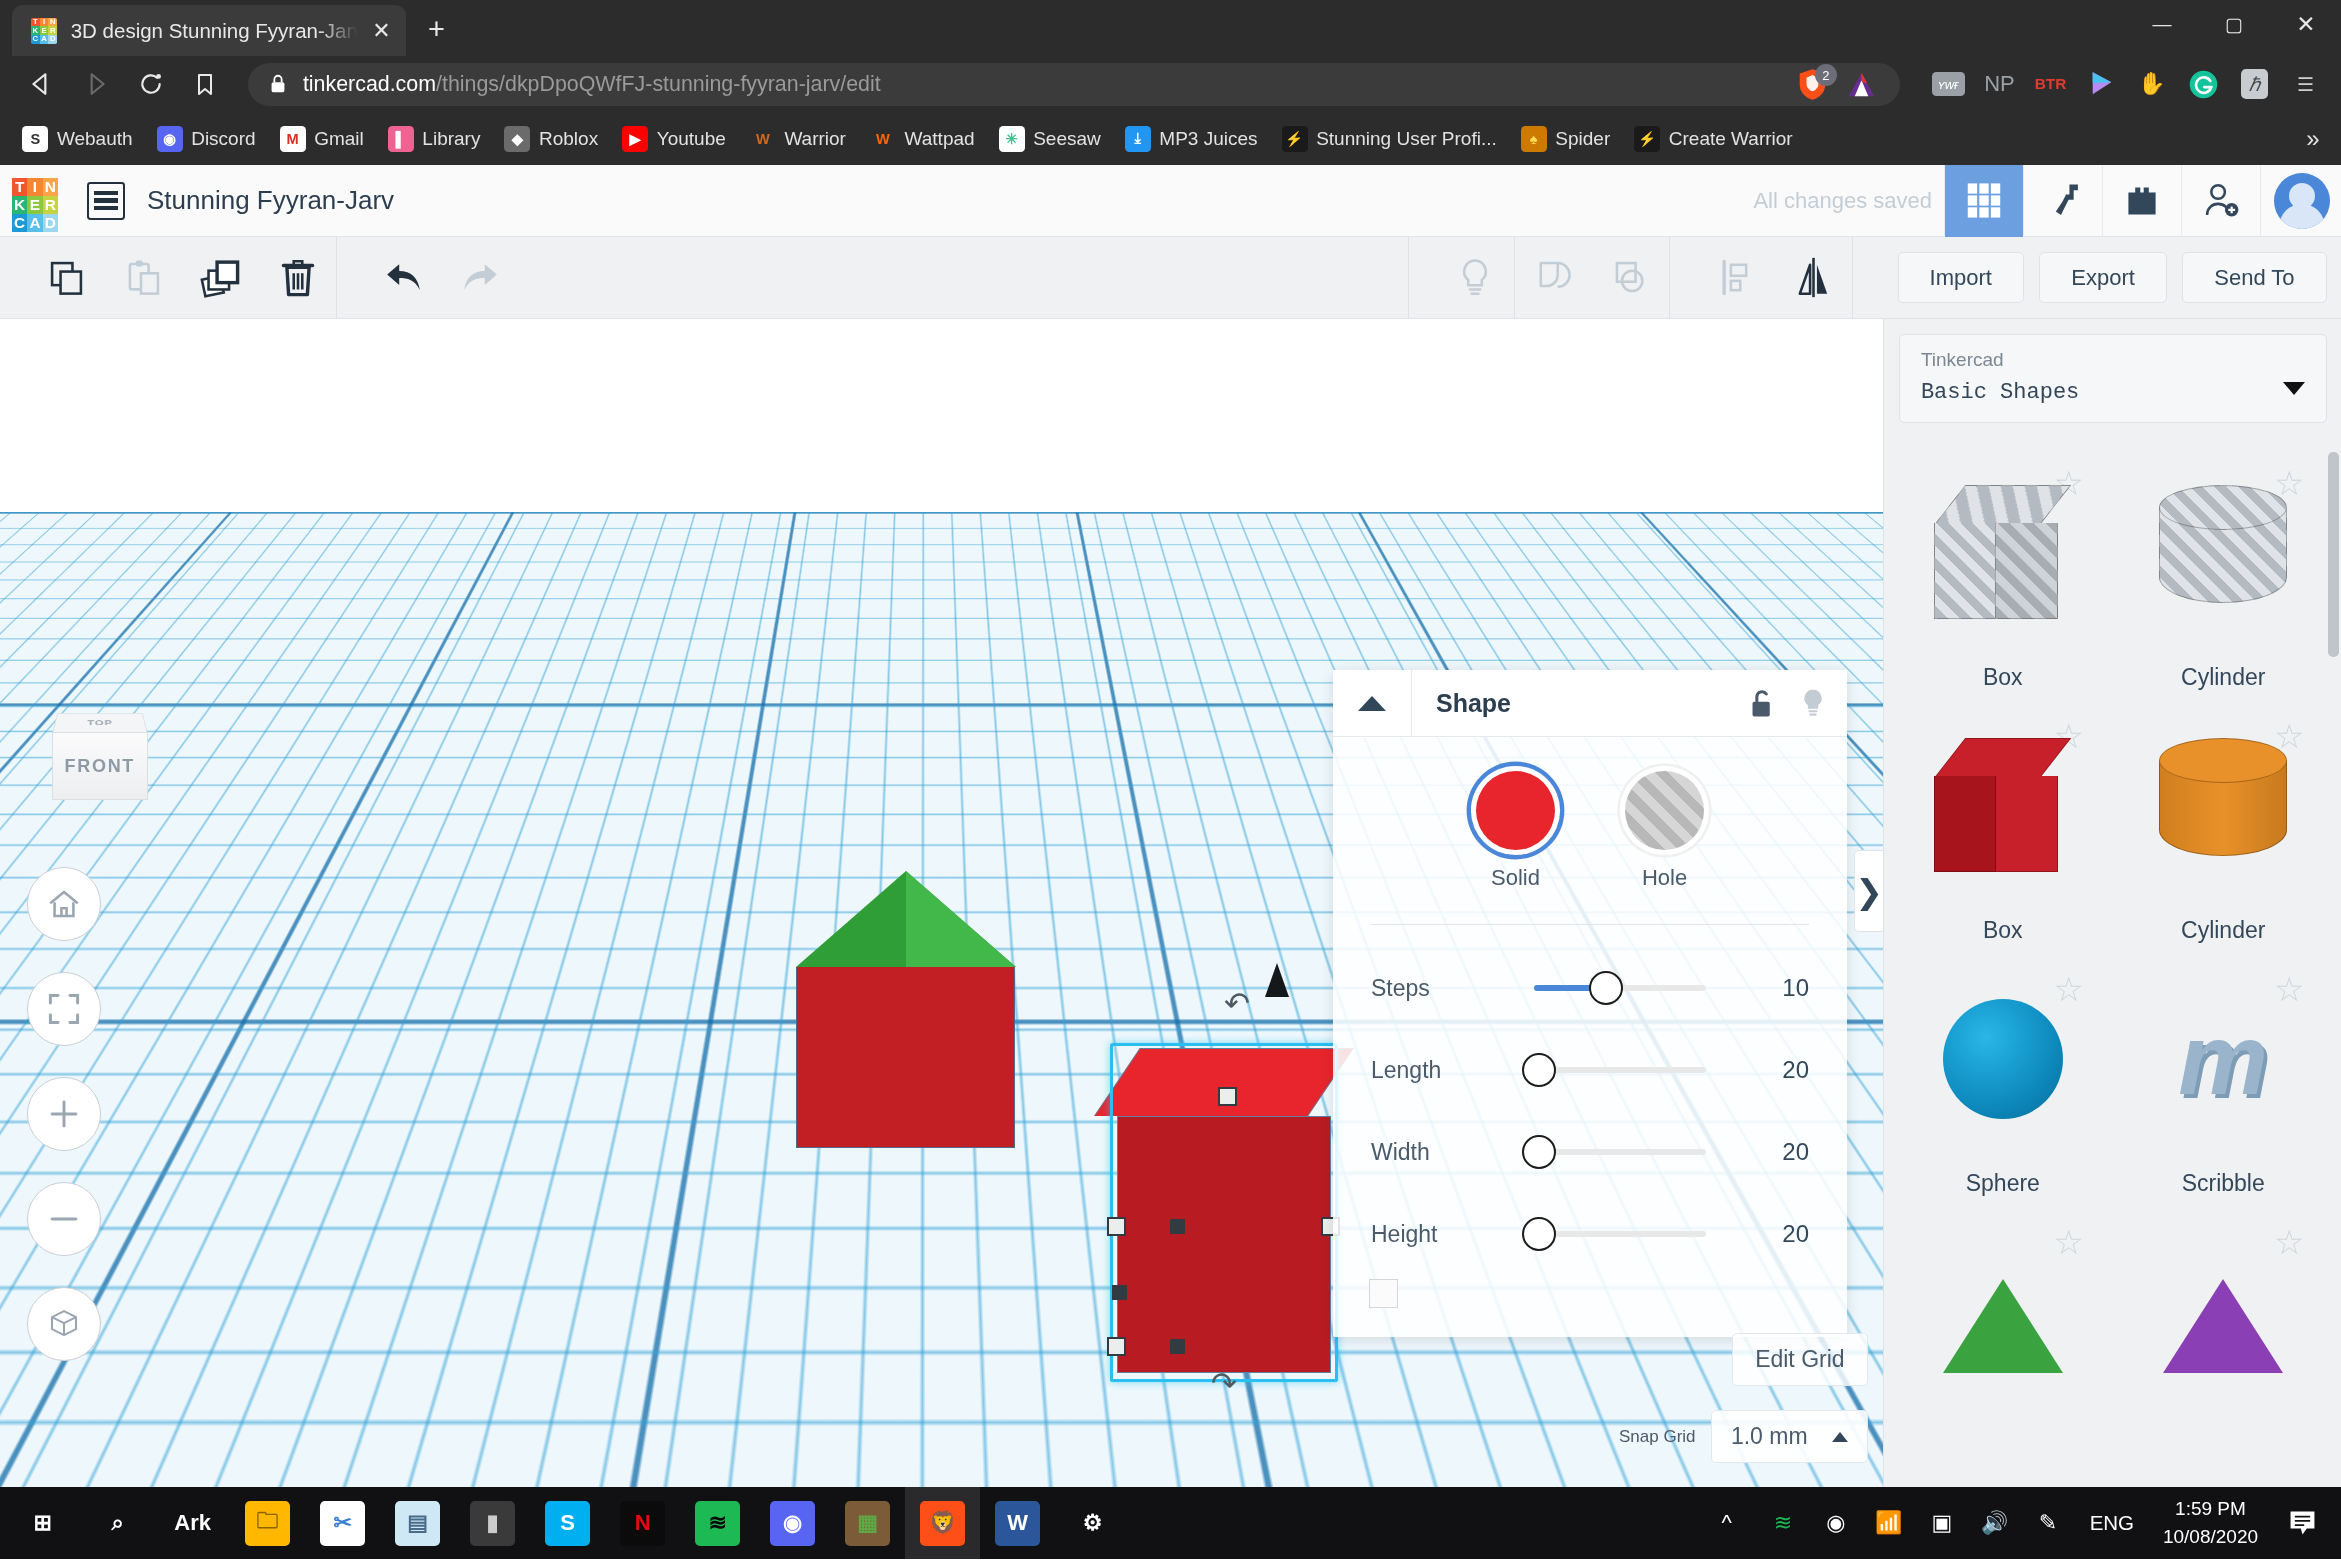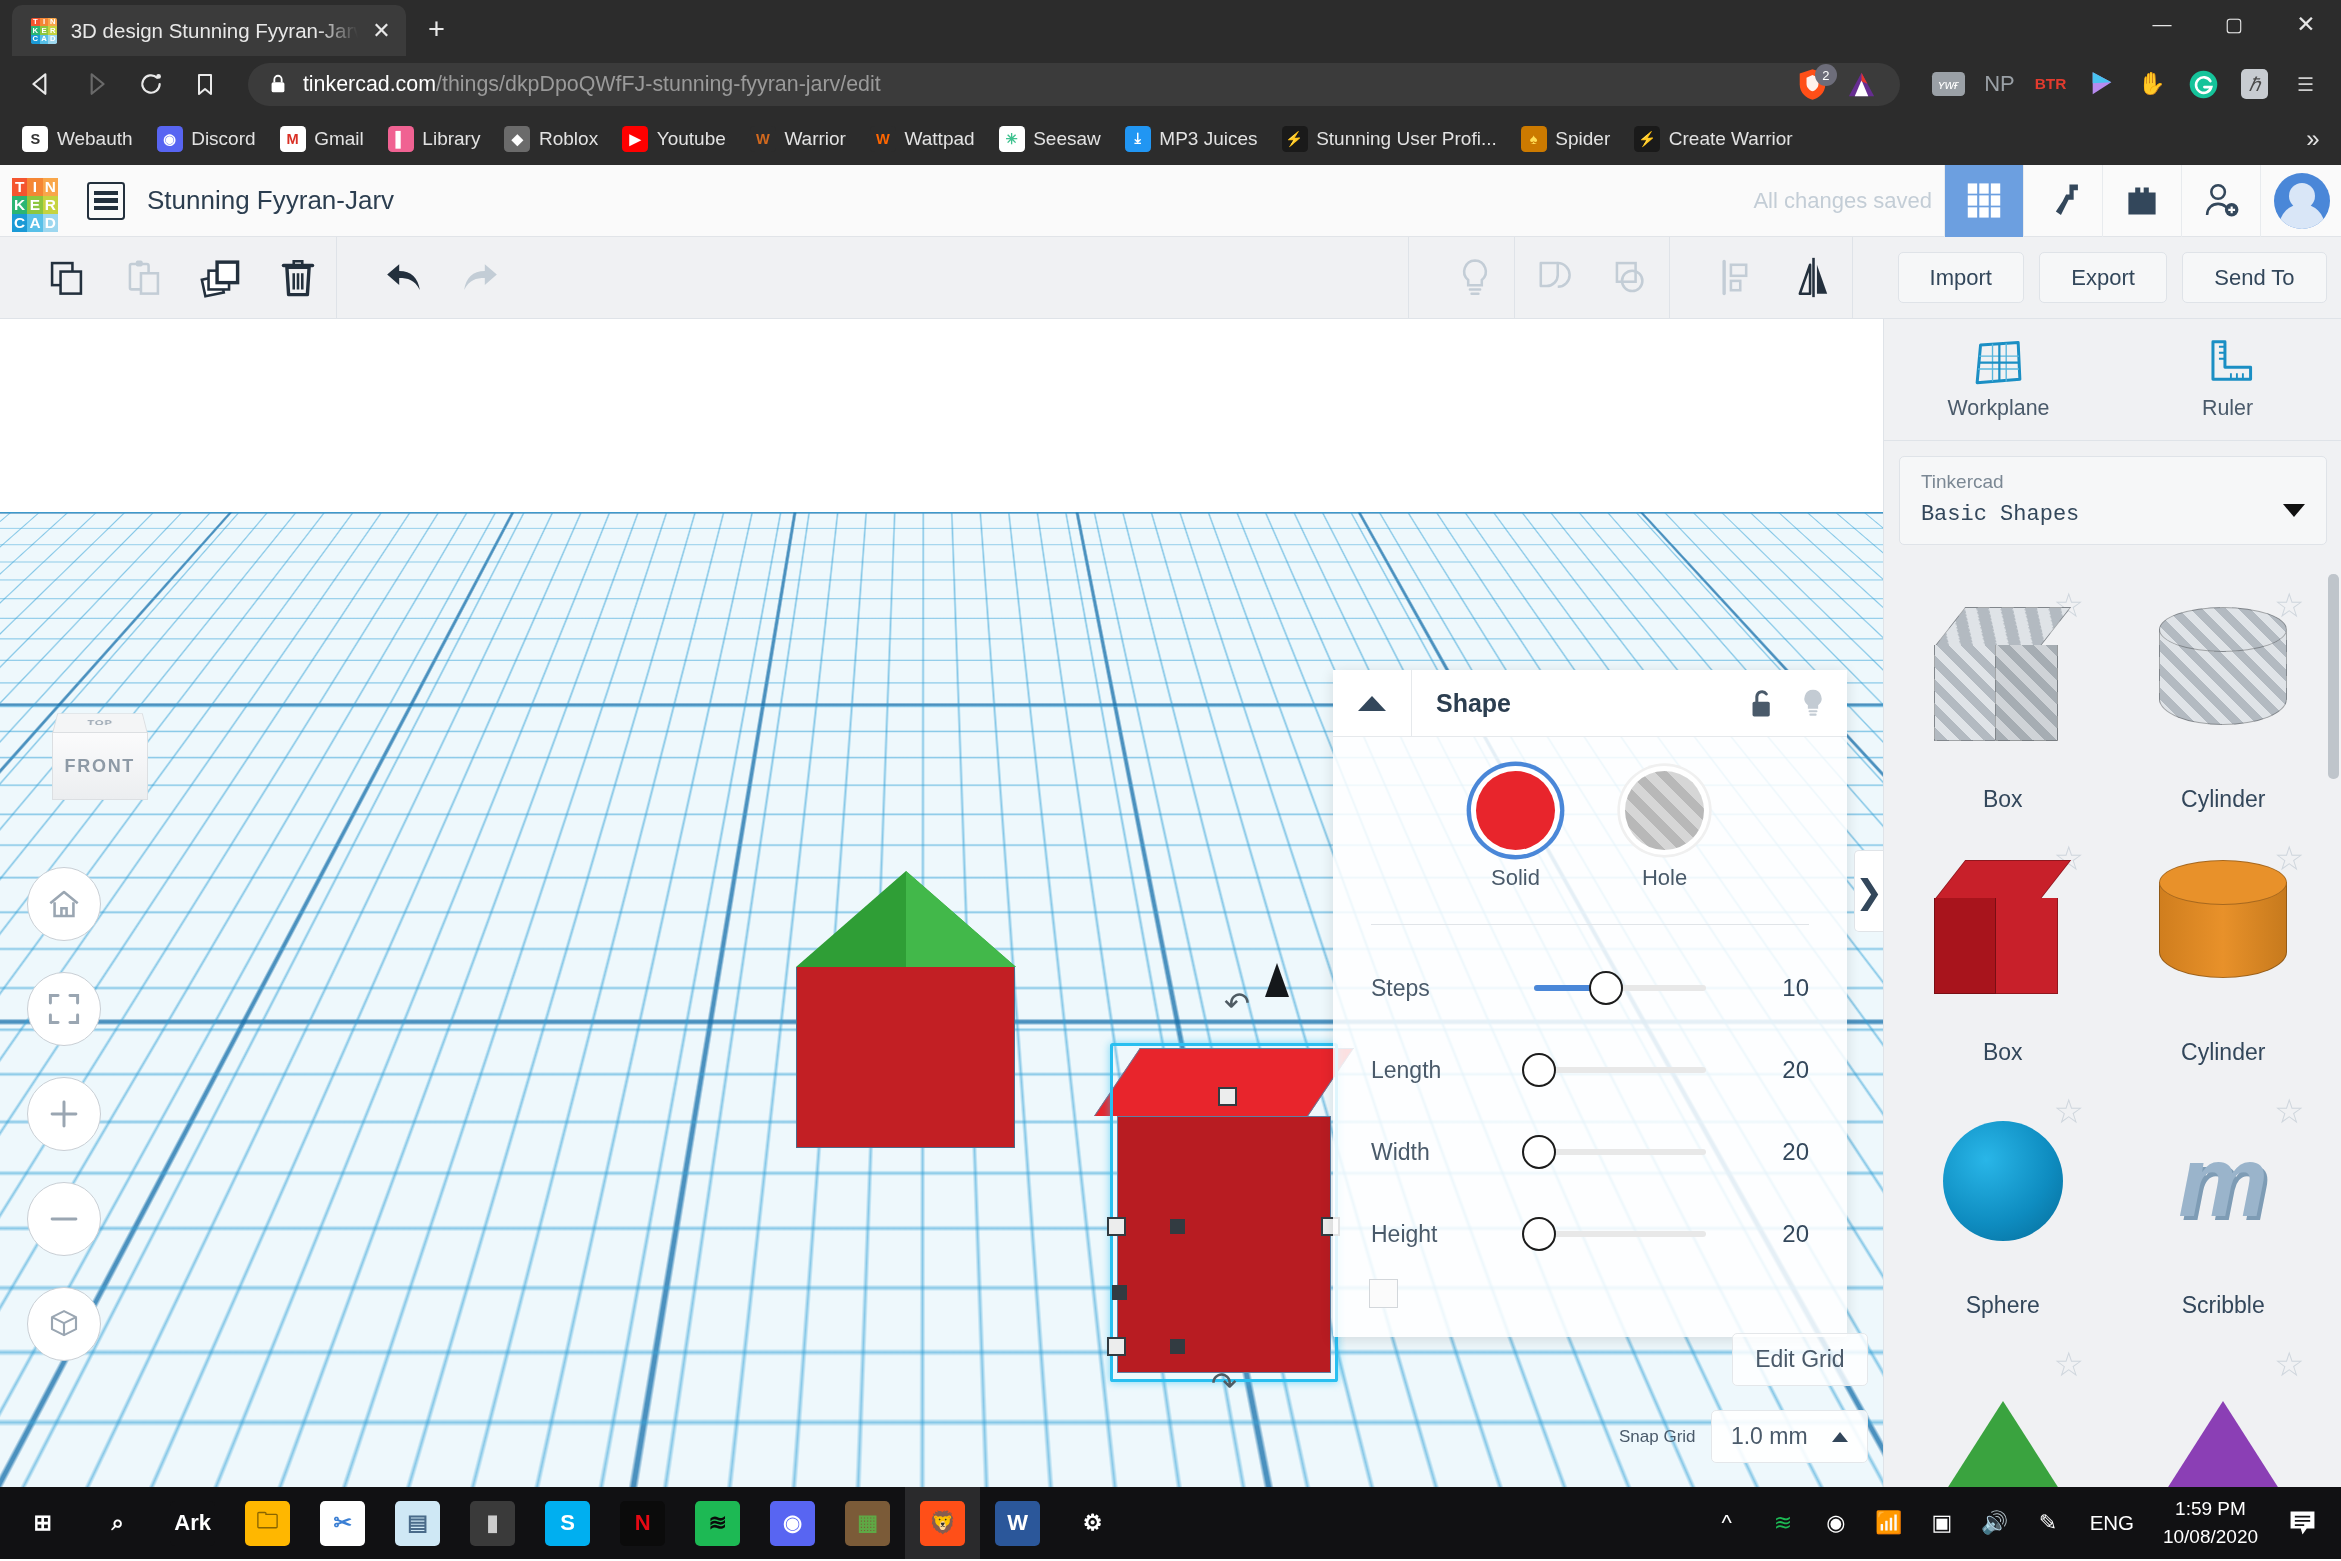--- a/index.html
+++ b/index.html
@@ -709,37 +709,20 @@
     <div class="snap-row">
       <span class="snap-label">Snap Grid</span>
       <div class="snap-select">
         <span>1.0 mm</span>
         <span class="snap-caret"></span>
       </div>
     </div>
   </div>
 
   <div class="sidebar">
-    <div class="sb-tools">
-      <div class="sb-tool">
-        <svg width="53" height="50" viewBox="0 0 62 58">
-            <path d="M10 8 L54 5 L56 48 L6 52 Z" fill="none" stroke="#1b8fc4" stroke-width="3.5" stroke-linejoin="round"></path>
-            <path d="M24 6.5v44M40 5.8v45M8 21h47M7 36h48" stroke="#57b6dd" stroke-width="1.6"></path>
-            <path d="M32 6v45M7 28.5h48" stroke="#1b8fc4" stroke-width="2.6"></path>
-          </svg>
-        <div class="sb-tool-label">Workplane</div>
-      </div>
-      <div class="sb-tool">
-        <svg width="53" height="50" viewBox="0 0 62 58">
-            <path d="M14 4 h14 v30 h30 v14 h-44 z" fill="none" stroke="#1b8fc4" stroke-width="3.5" stroke-linejoin="round"></path>
-            <path d="M21 10h7M21 17h7M21 24h7M35 41v7M42 41v7M49 41v7" stroke="#1b8fc4" stroke-width="2.2"></path>
-          </svg>
-        <div class="sb-tool-label">Ruler</div>
-      </div>
-    </div>
 
     <div class="sb-select">
       <div class="sb-select-txt">
         <small>Tinkercad</small>
         <b>Basic Shapes</b>
       </div>
       <div class="sb-caret"></div>
     </div>
 
     <div class="sb-grid">

